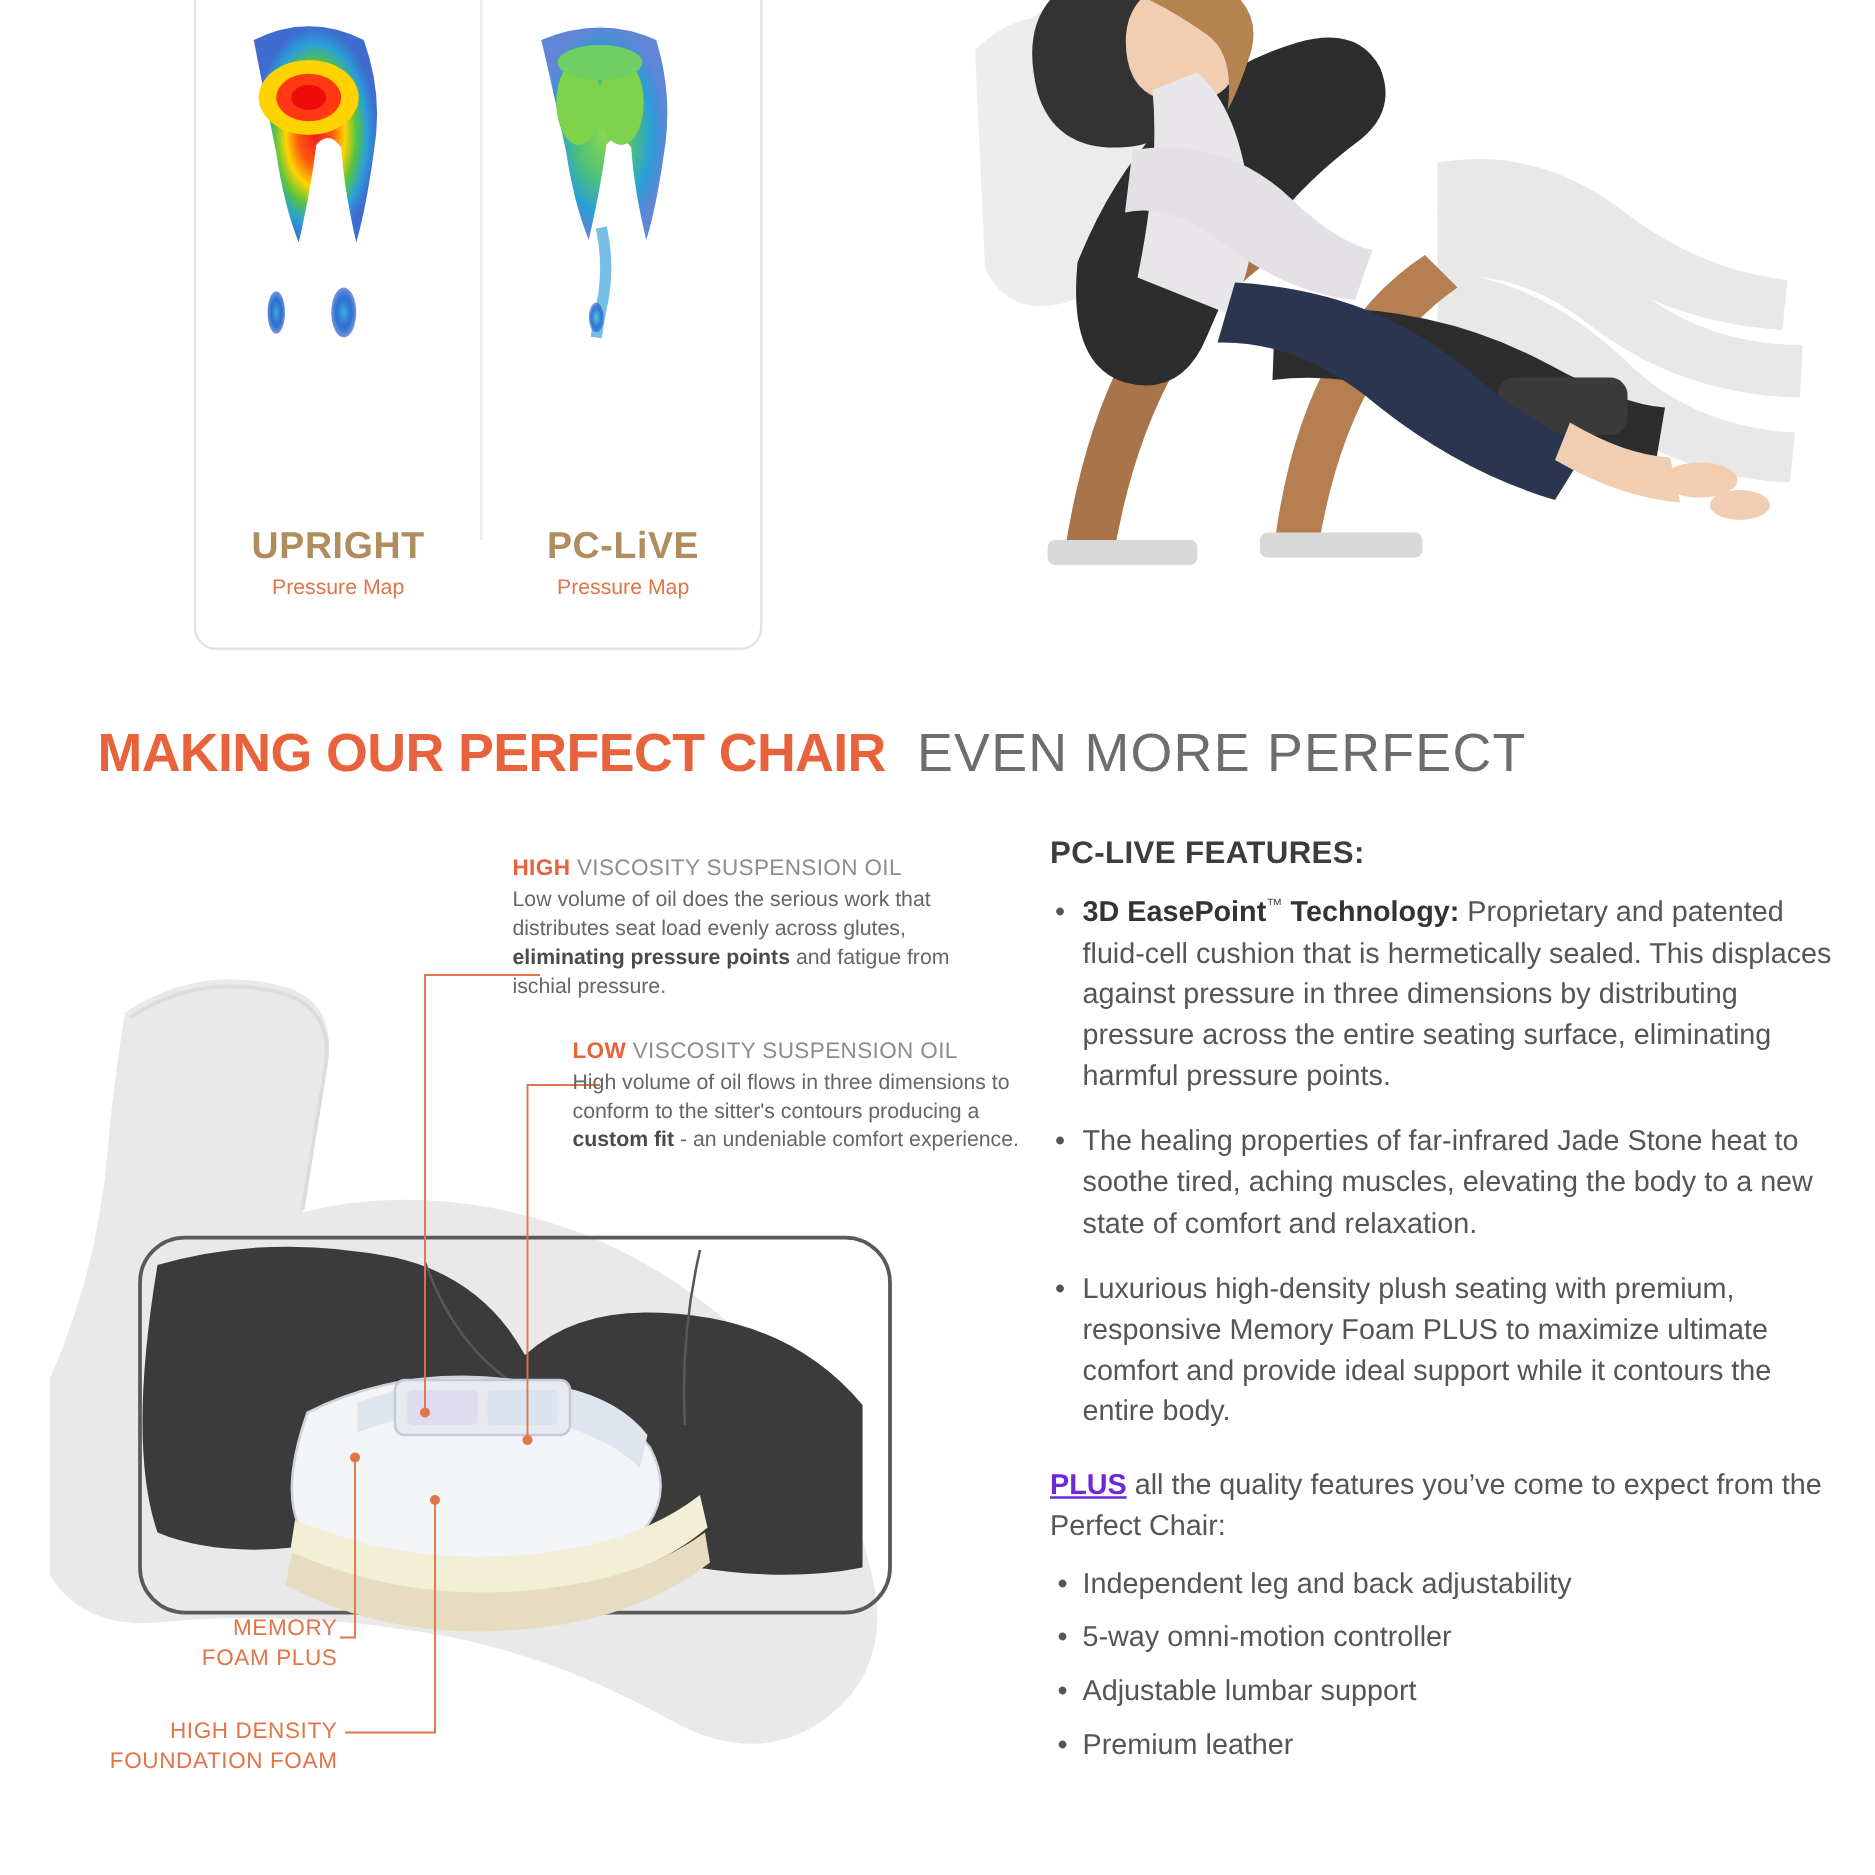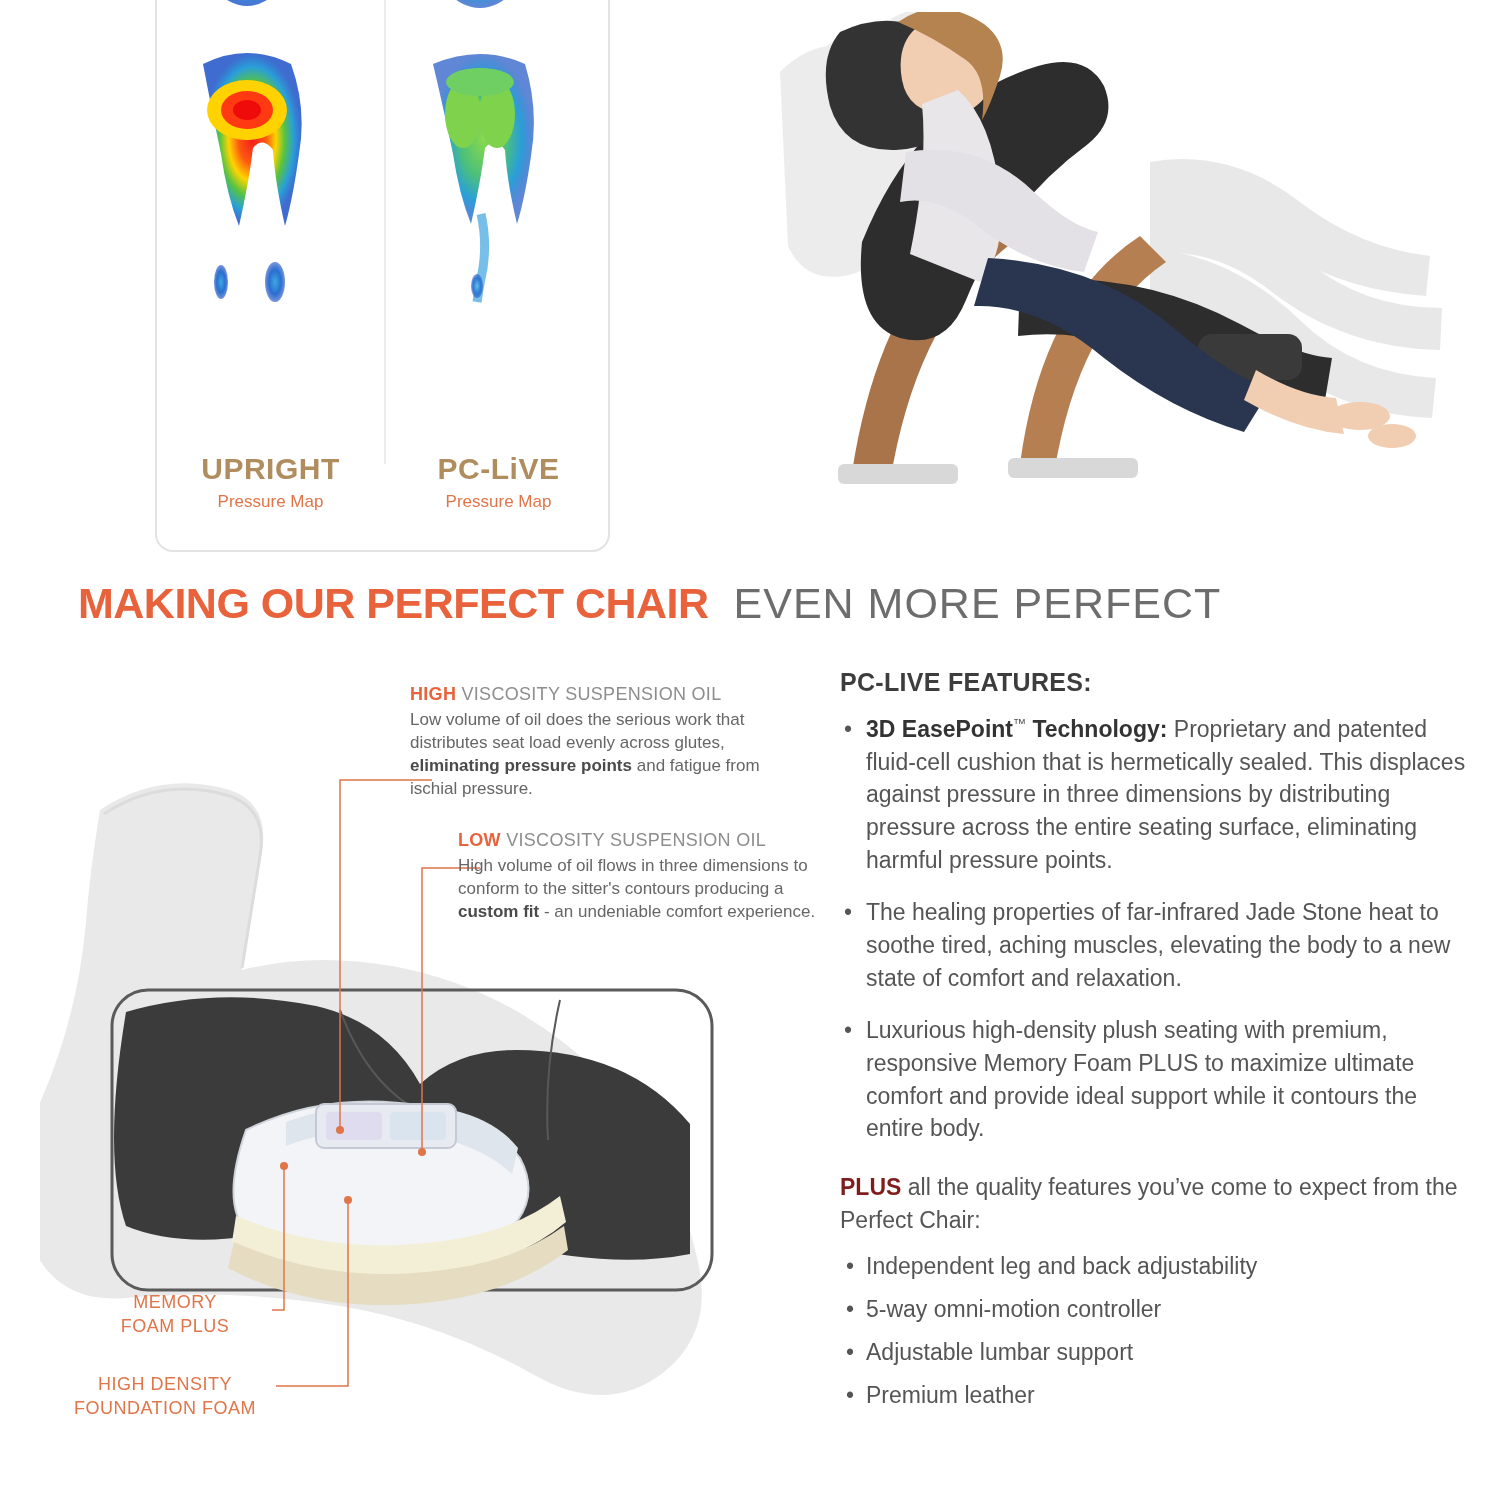--- a/index.html
+++ b/index.html
@@ -6,21 +6,21 @@
   html, body {
     width: 1500px; height: 1500px;
     background: #ffffff;
     font-family: "Liberation Sans", sans-serif;
     color: #4a4a4a;
     overflow: hidden;
   }
   .page { position: relative; width: 1500px; height: 1500px; }
 
   
-  .top-section { position: absolute; left: 0; top: 0; width: 1500px; height: 530px; margin-top: 32px; }
+  .top-section { position: absolute; left: 0; top: 0; width: 1500px; height: 530px; }
 
   .pressure-card {
     position: absolute; left: 155px; top: -120px;
     width: 455px; height: 640px;
     border: 2px solid #e3e3e3; border-radius: 18px;
     background: #ffffff;
   }
   .pressure-card .divider {
     position: absolute; left: 227px; top: 10px; width: 2px; height: 540px;
     background: #ececec;
@@ -64,21 +64,21 @@
   .callout .ttl { font-size: 18px; letter-spacing: 0.3px; color: #8d8d8d; }
   .callout .ttl b { color: #e8623c; }
   .callout p { margin-top: 3px; font-size: 17px; color: #666; }
   .callout p b { color: #4a4a4a; }
 
   .callout-hi { left: 370px; top: 22px; width: 400px; }
   .callout-lo { left: 418px; top: 168px; width: 375px; }
 
   .label-left {
     position: absolute; font-size: 18px; color: #e0754a; line-height: 1.35;
-    letter-spacing: 0.5px; text-align: center;
+    letter-spacing: 0.5px; text-align: right;
   }
   .label-mem { left: 40px; top: 630px; width: 190px; }
   .label-hdf { left: 20px; top: 712px; width: 210px; }
 
   
   .features { position: absolute; left: 840px; top: 668px; width: 640px; }
   .features h2 {
     font-size: 25px; color: #3d3d3d; font-weight: bold; letter-spacing: 0.3px;
     margin-bottom: 16px;
   }
@@ -89,21 +89,21 @@
   }
   .feat-list li::before {
     content: "•"; position: absolute; left: 4px; top: 0; color: #555; font-size: 23px;
   }
   .feat-list li b { font-weight: bold; color: #333; }
   .feat-list li sup { font-size: 13px; vertical-align: super; }
 
   .plus-para {
     margin-top: 26px; font-size: 23px; line-height: 1.42; color: #555; font-weight: 300;
   }
-  .plus-para b { font-weight: bold; color: #7f1d1d; }
+  .plus-para b { font-weight: bold; color: #6d28d9; text-decoration: underline; }
 
   .plus-list { list-style: none; margin-top: 16px; }
   .plus-list li {
     position: relative; padding-left: 26px; margin-bottom: 13px;
     font-size: 23px; line-height: 1.3; color: #555; font-weight: 300;
   }
   .plus-list li::before {
     content: "•"; position: absolute; left: 6px; top: 0; color: #555;
   }
 </style>

